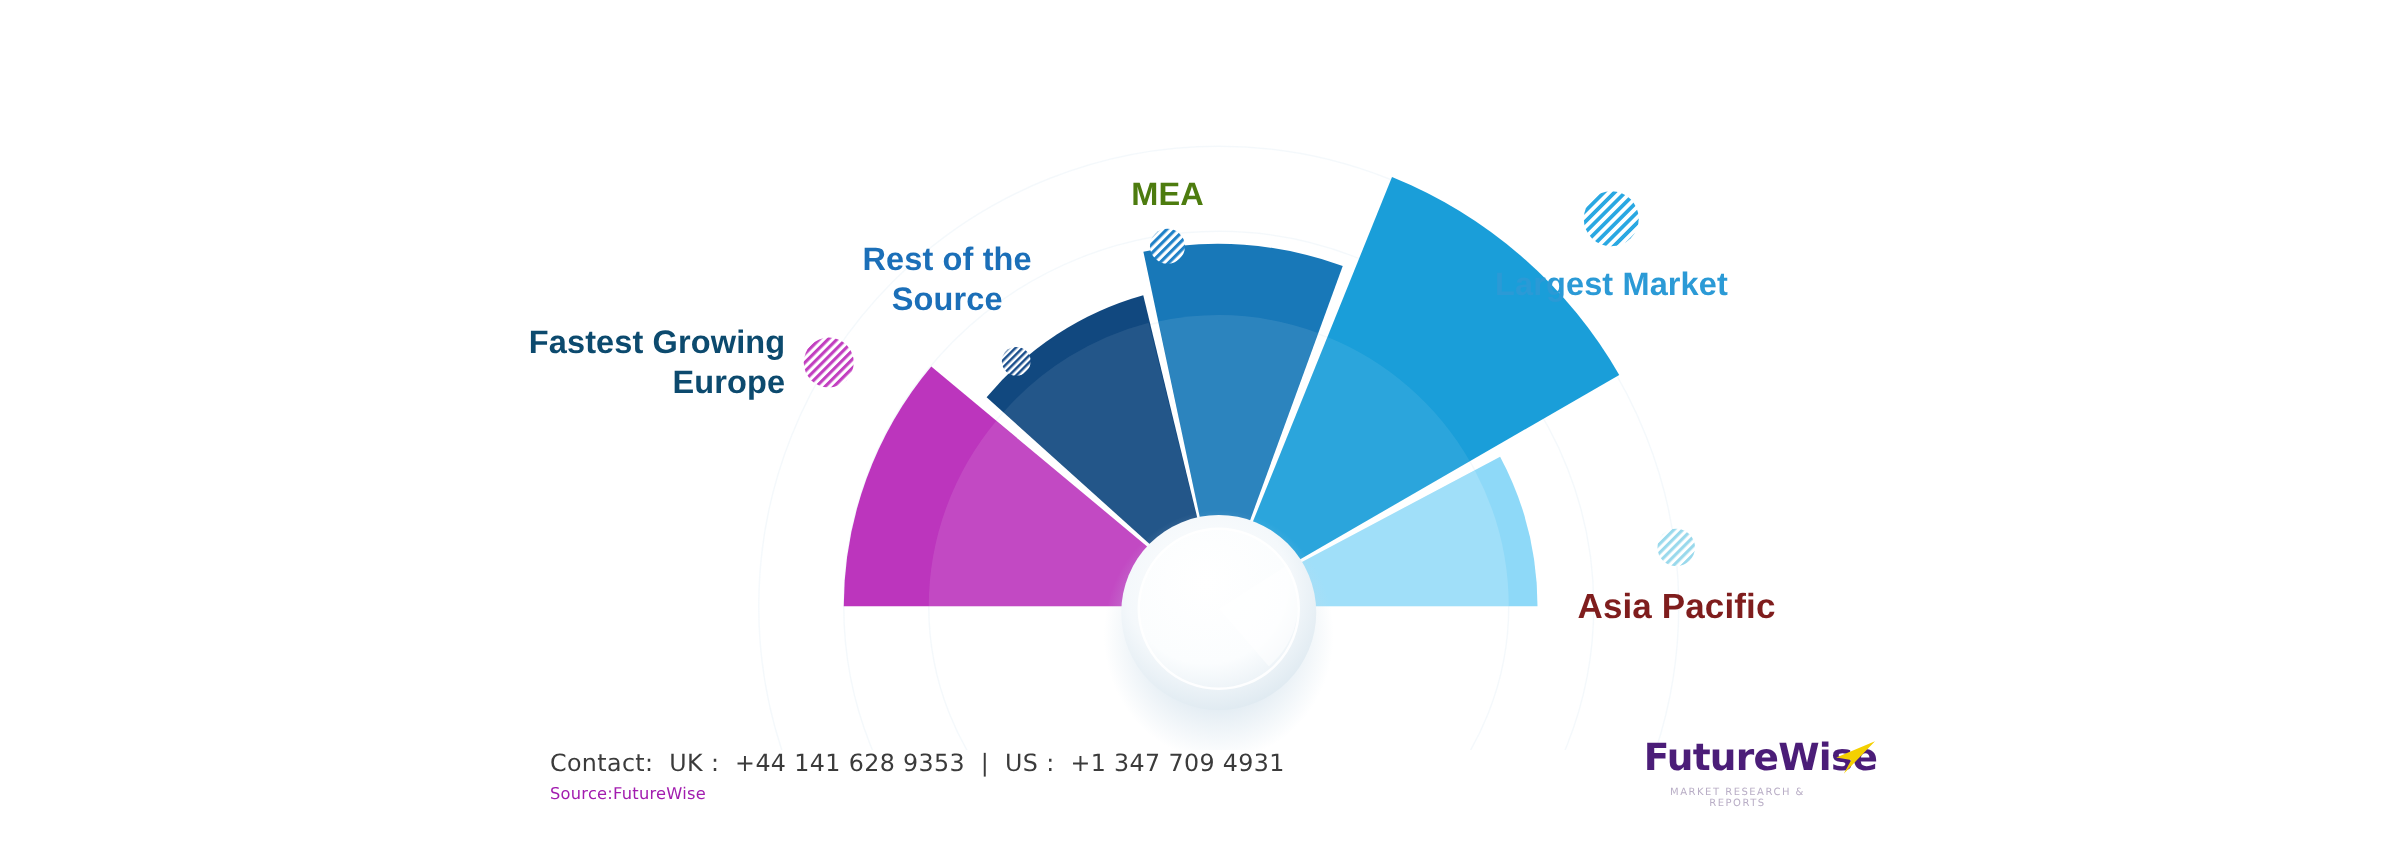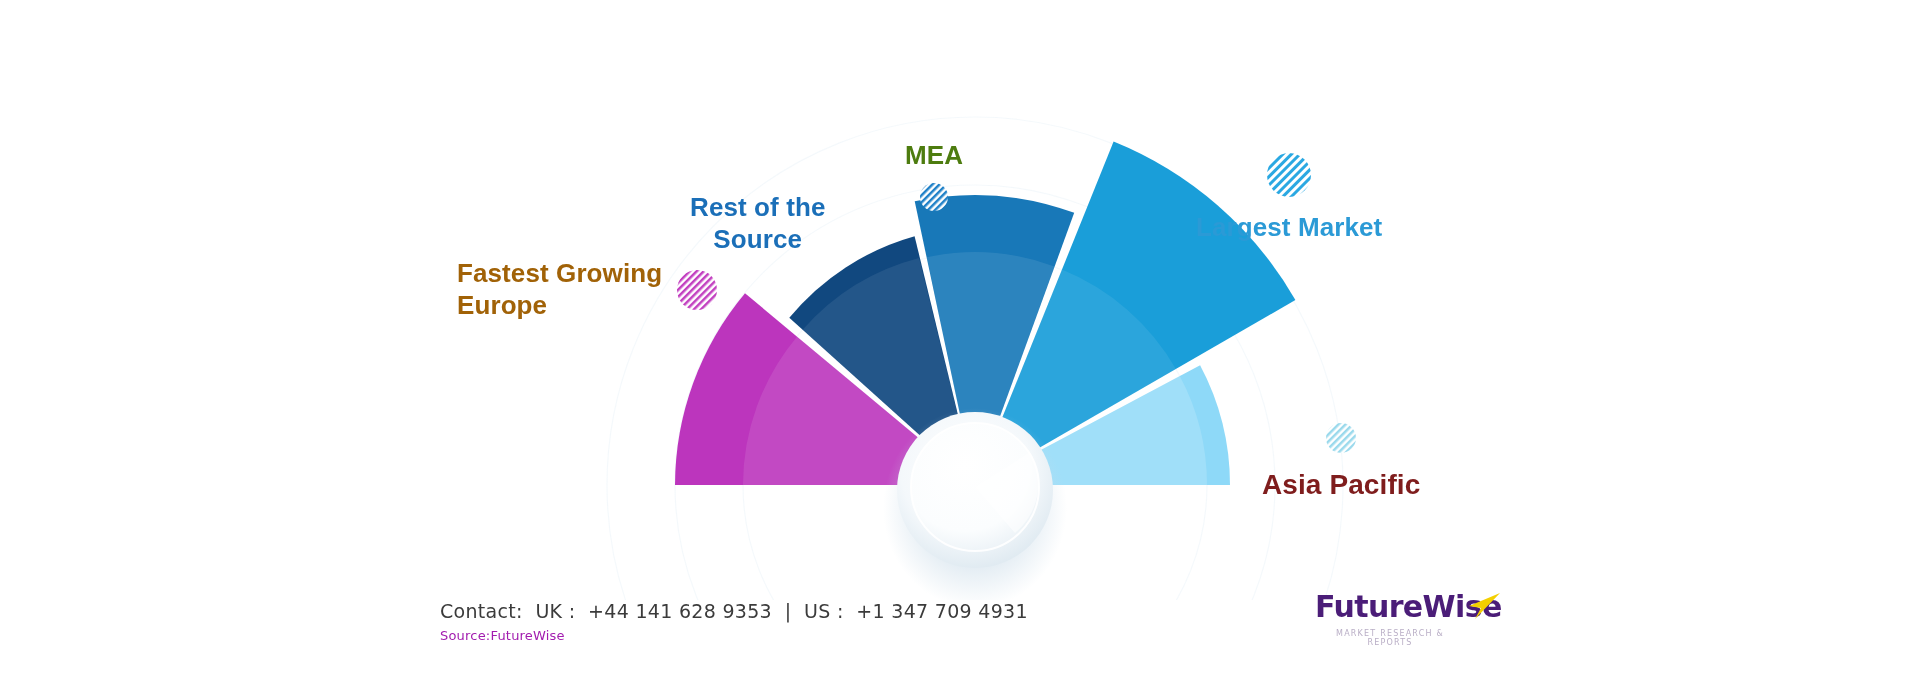--- a/index.html
+++ b/index.html
@@ -81,39 +81,38 @@
     font-size: 26px;
     color: #4d7c0f;
     text-align: center;
   }
   #label-mea .hatch-dot { width: 30px; height: 30px; }
 
   #label-row {
     left: 690px;
     top: 192px;
     flex-direction: column;
-    align-items: flex-start;
+    align-items: flex-end;
     gap: 22px;
   }
   #label-row .label-text {
     font-size: 26px;
     color: #1b6fb8;
     text-align: center;
   }
   #label-row .hatch-dot { width: 24px; height: 24px; }
 
   #label-europe {
     left: 423px;
     top: 258px;
   }
   #label-europe .label-text {
     font-size: 26px;
-    color: #a16207;
-    text-align: left;
-    margin-left: 34px;
+    color: #0c4a6e;
+    text-align: right;
   }
   #label-europe .hatch-dot { width: 42px; height: 42px; }
 
   #label-asia-pacific {
     left: 1262px;
     top: 422px;
   }
   #label-asia-pacific .label-text {
     font-size: 28px;
     color: #7f1d1d;

